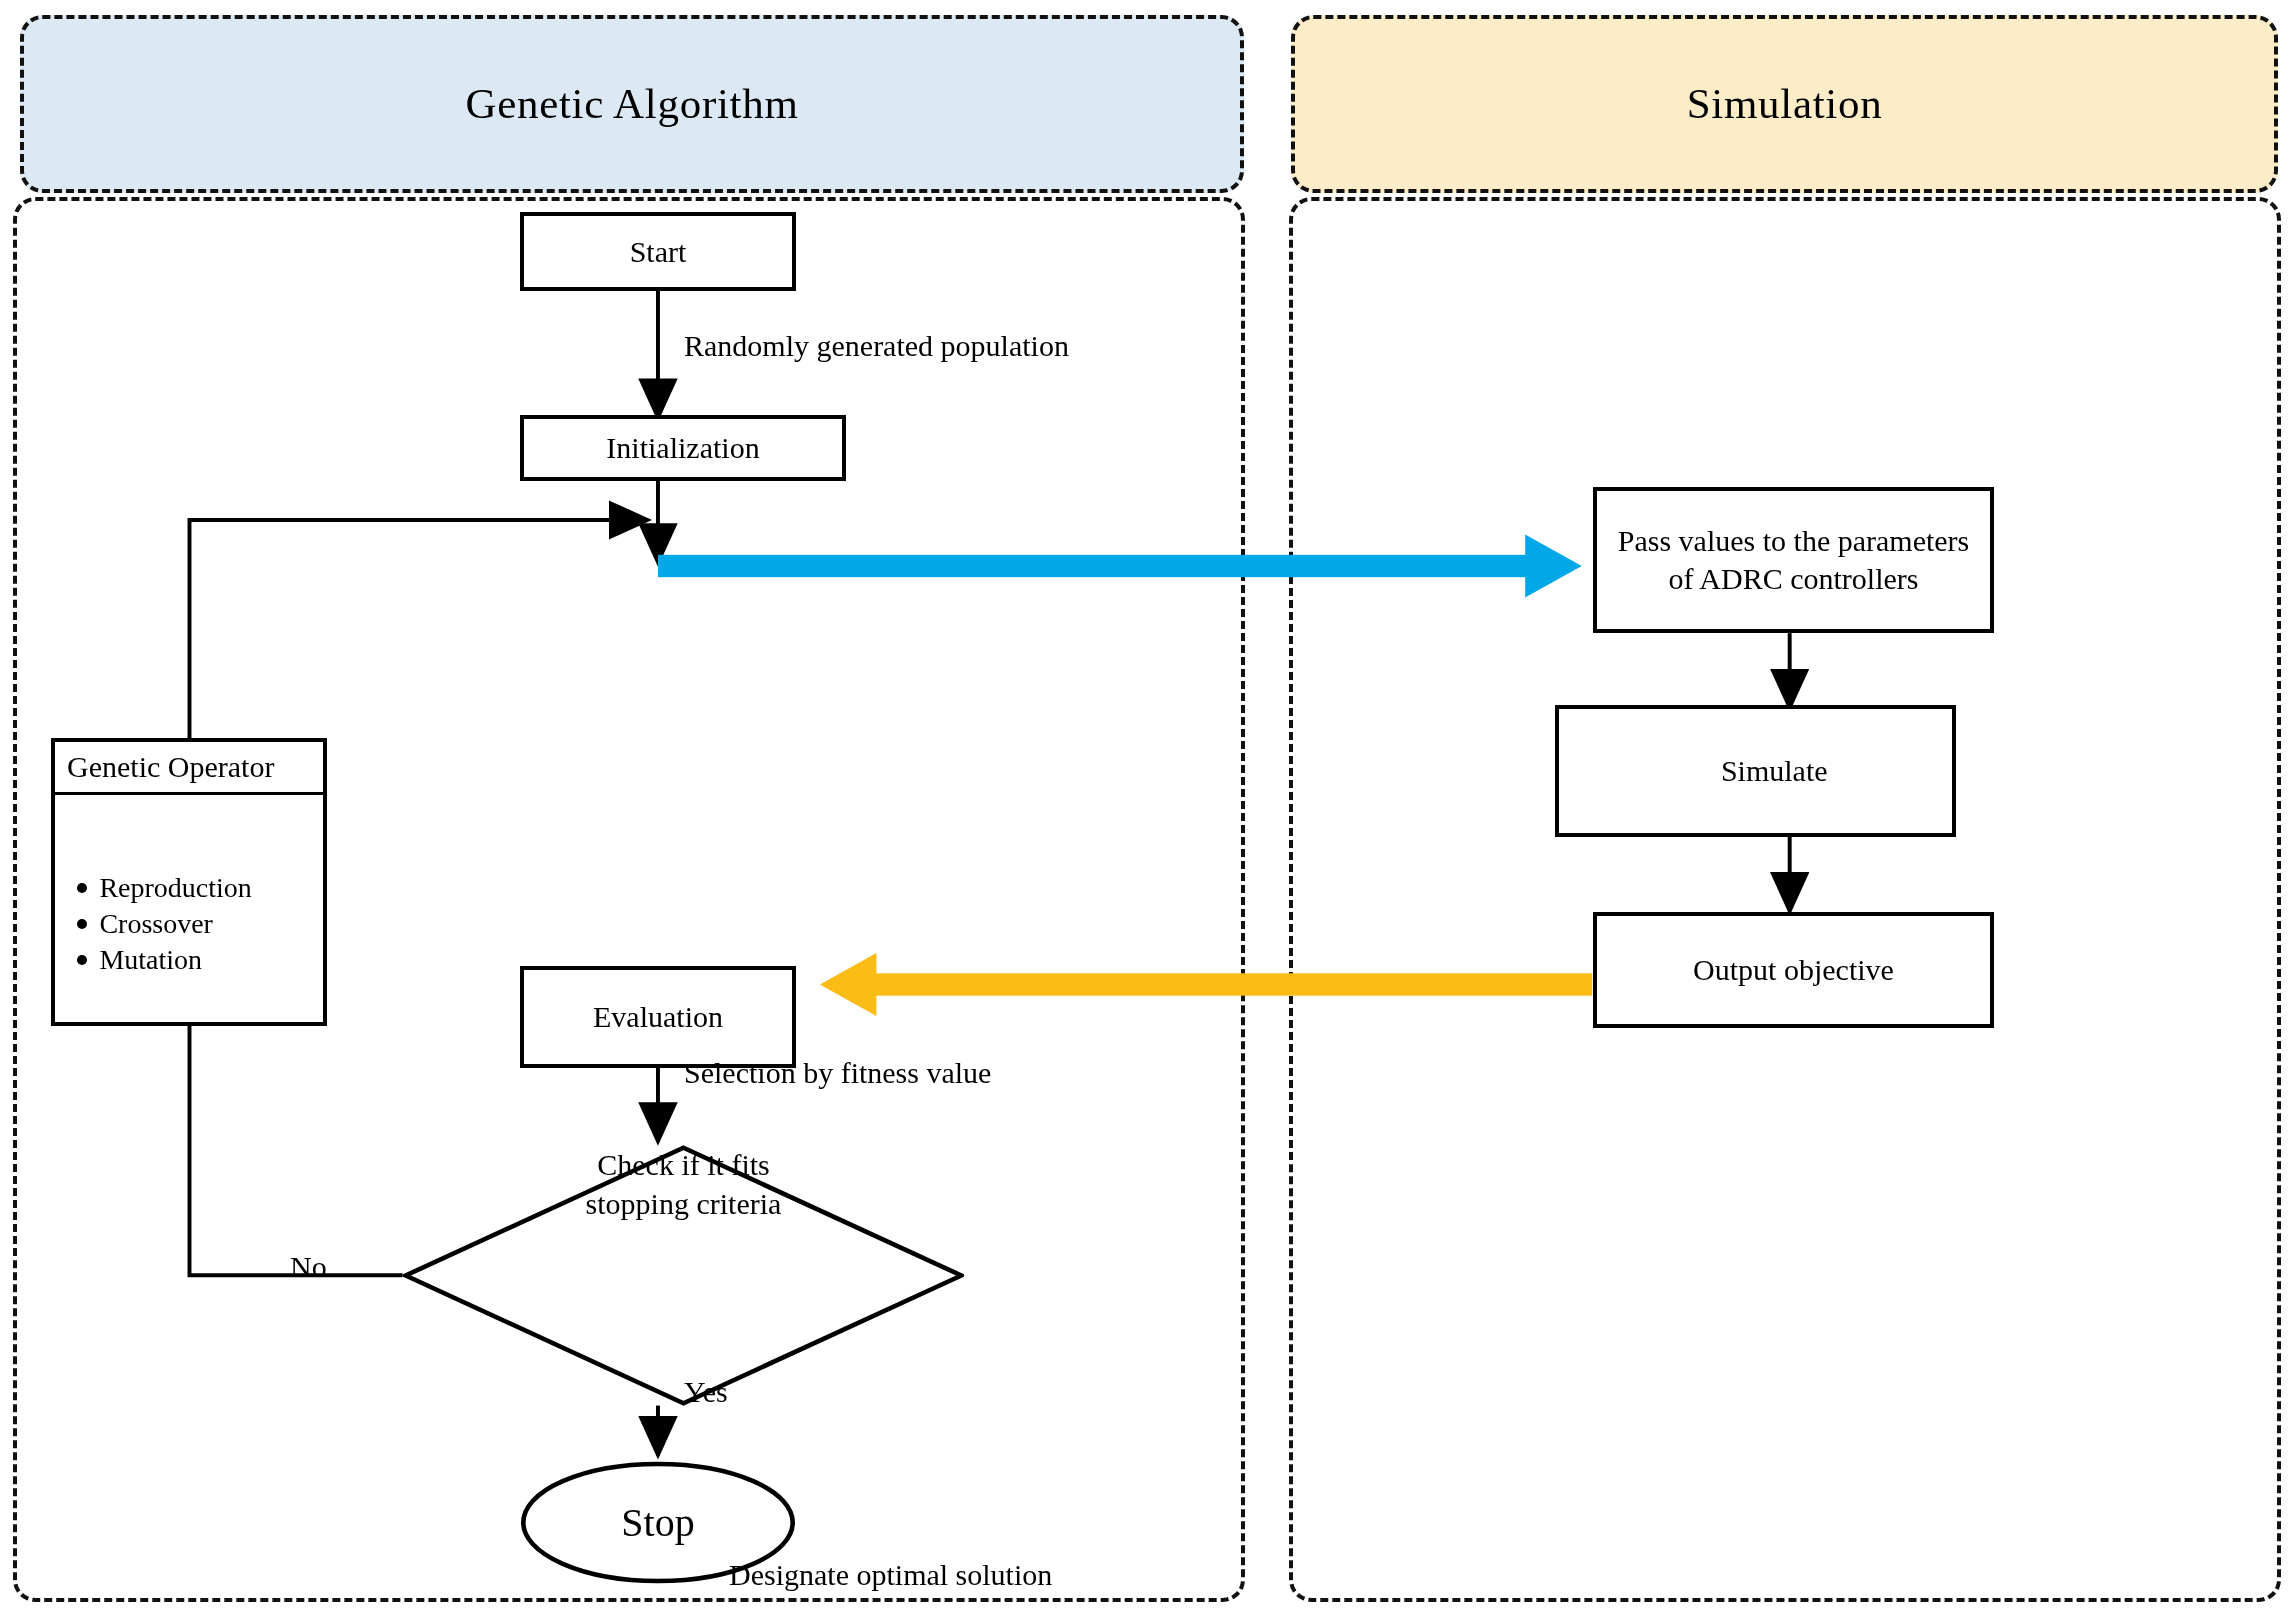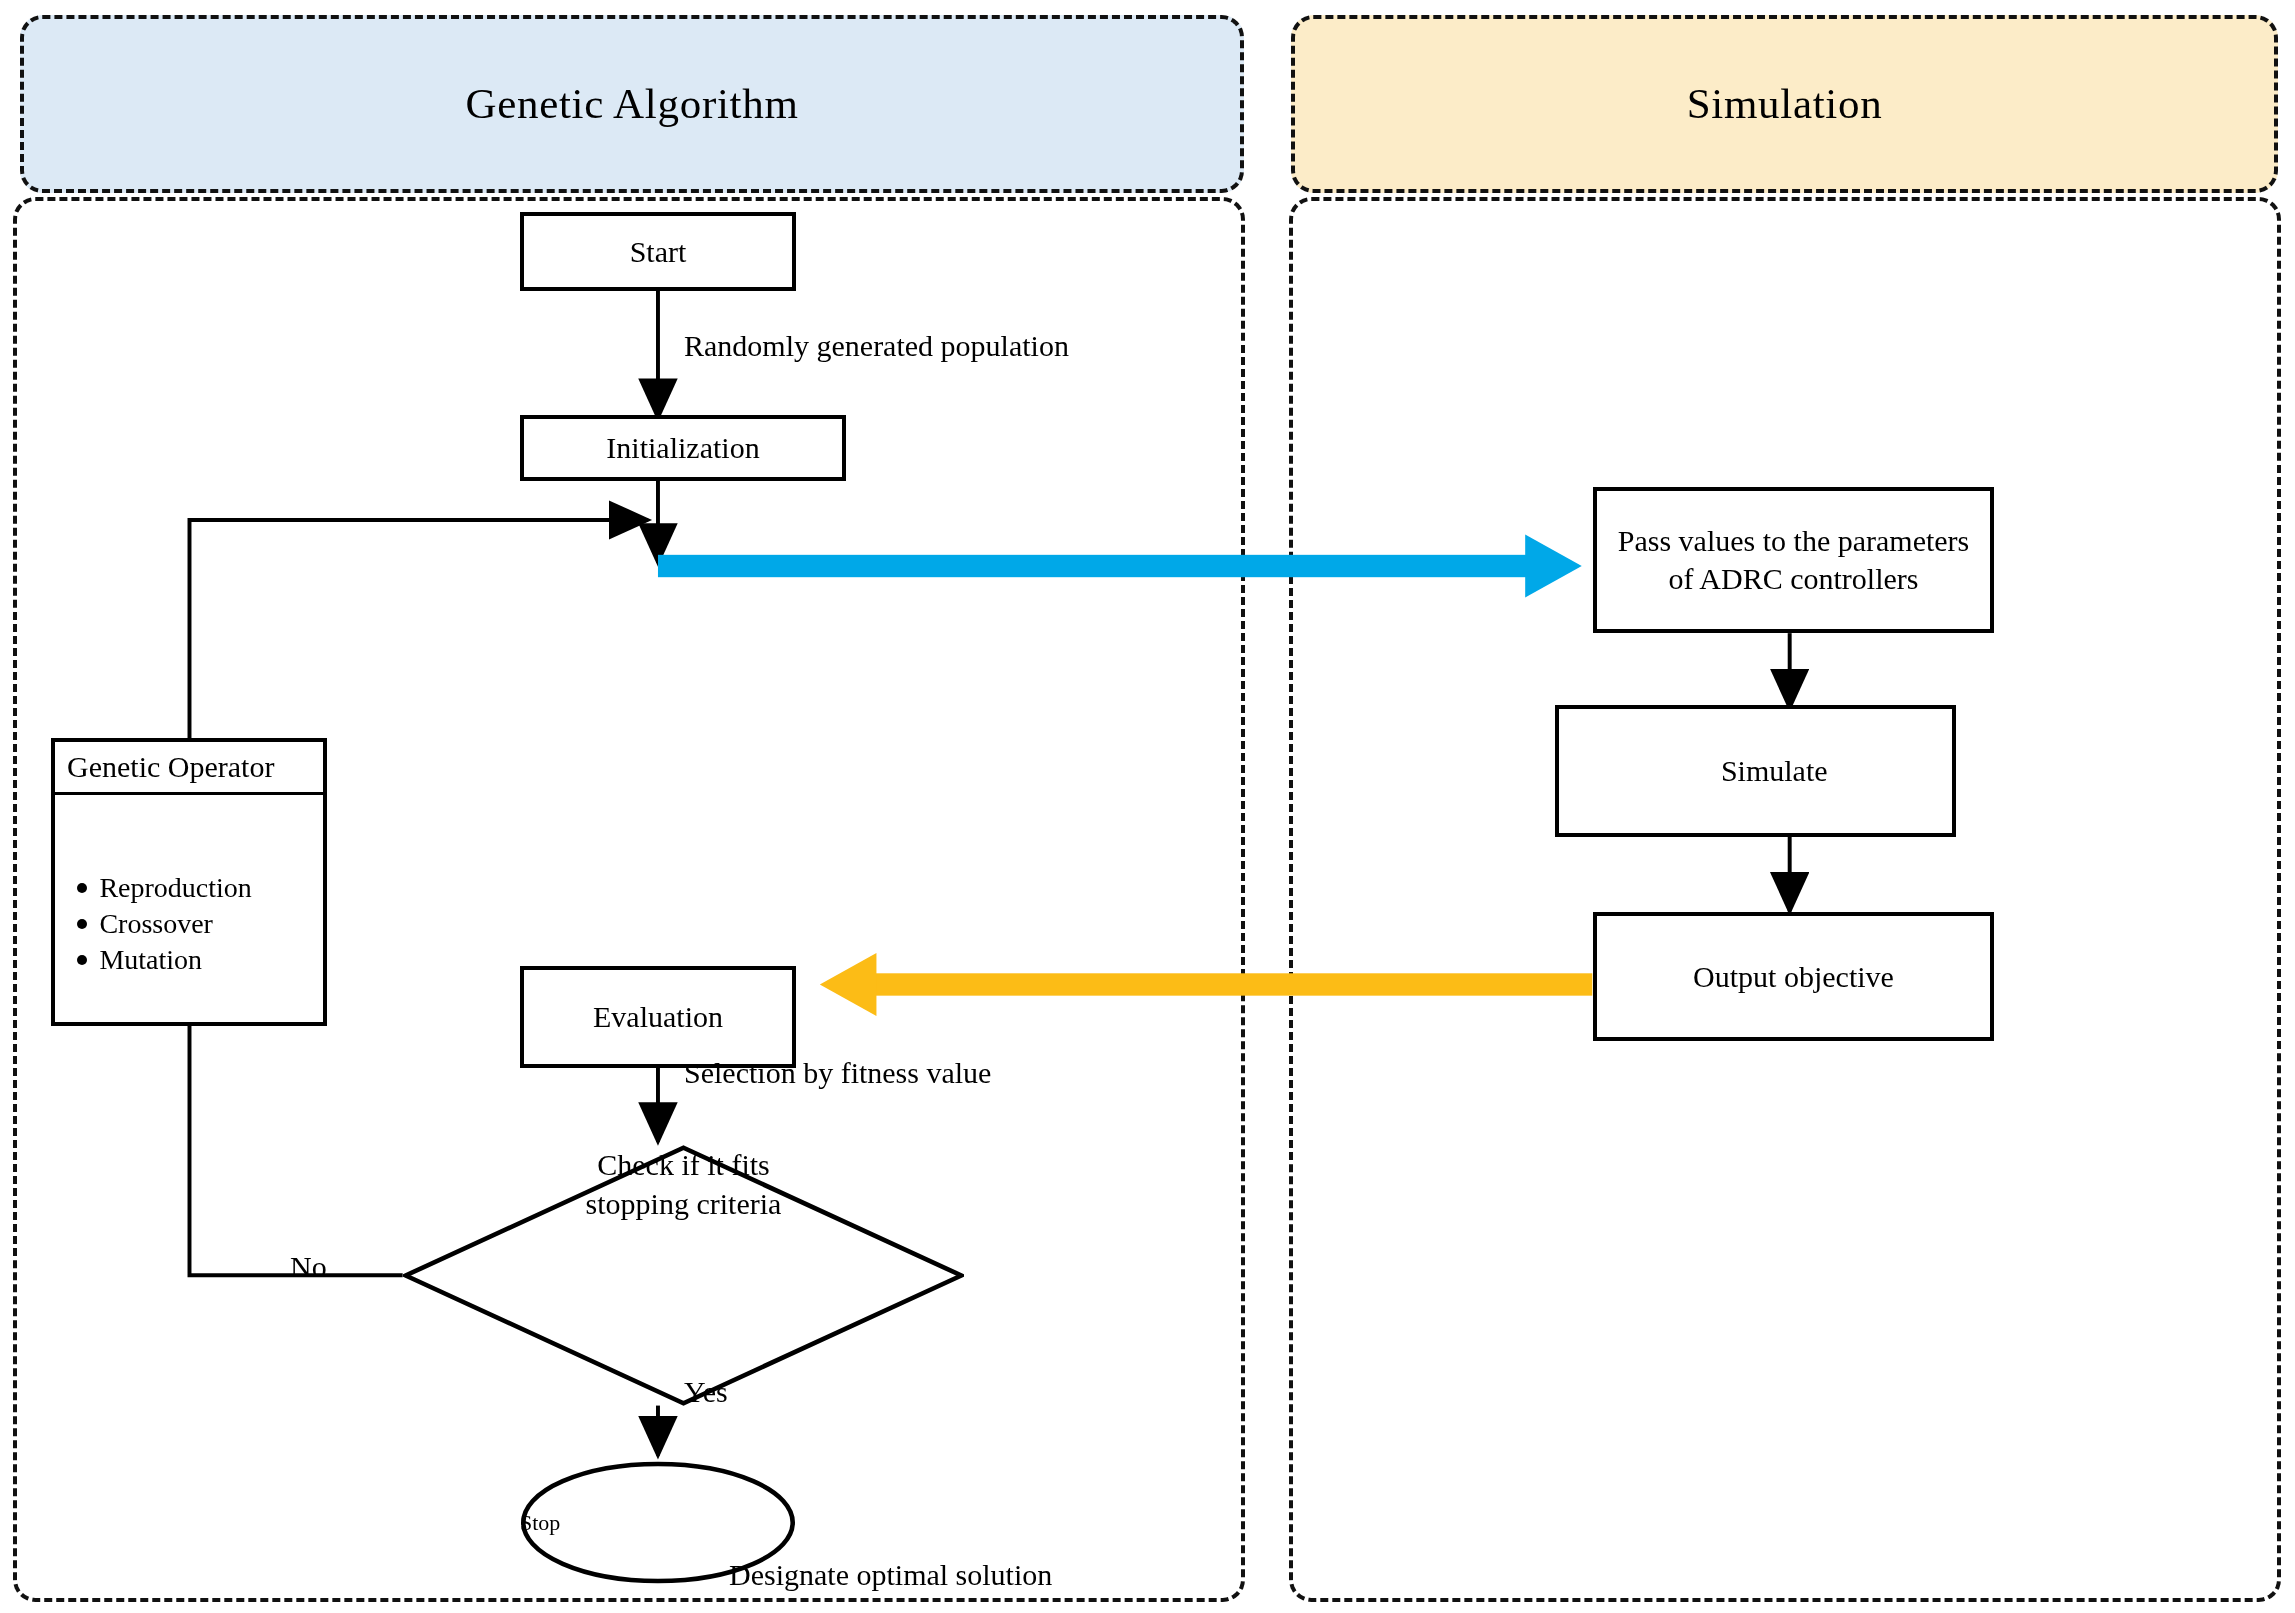--- a/index.html
+++ b/index.html
@@ -108,22 +108,22 @@
     pointer-events:none;
   }
 
   
   #stop-node{
     position:absolute;left:520px;top:1460px;width:276px;height:125px;
   }
   #stop-node svg{position:absolute;left:0;top:0;}
   #stop-node .etext{
     position:absolute;left:0;top:0;width:100%;height:100%;
-    display:flex;align-items:center;
-    font-size:22px;
+    display:flex;align-items:center;justify-content:center;
+    font-size:40px;
   }
 
   
   .label{
     position:absolute;
     font-size:30px;
     white-space:nowrap;
     line-height:1.1;
   }
 
@@ -232,21 +232,21 @@
   </div>
 
   <div class="node multiline" id="pass-values-node" style="left:1593px;top:487px;width:401px;height:146px;">
     <span>Pass values  to the parameters of ADRC controllers</span>
   </div>
 
   <div class="node" id="simulate-node" style="left:1555px;top:705px;width:401px;height:132px;padding-left:44px;">
     <span>Simulate</span>
   </div>
 
-  <div class="node" id="output-objective-node" style="left:1593px;top:912px;width:401px;height:129px;">
+  <div class="node" id="output-objective-node" style="left:1593px;top:912px;width:401px;height:116px;">
     <span>Output objective</span>
   </div>
 
   <div class="label" style="left:684px;top:329px;">Randomly generated population</div>
 
   <div class="label" style="left:684px;top:1056px;">Selection by fitness value</div>
 
   <div class="label" style="left:290px;top:1250px;">No</div>
 
   <div class="label" style="left:684px;top:1375px;">Yes</div>

